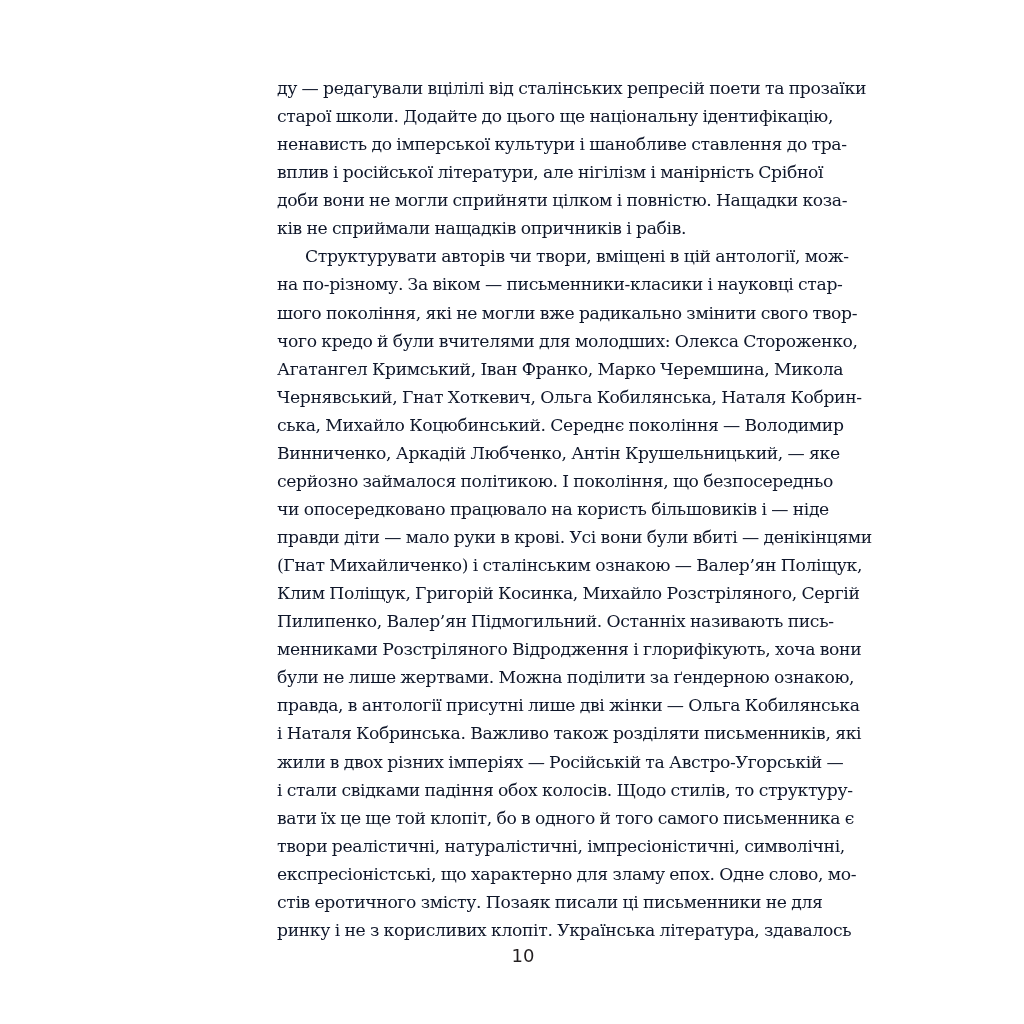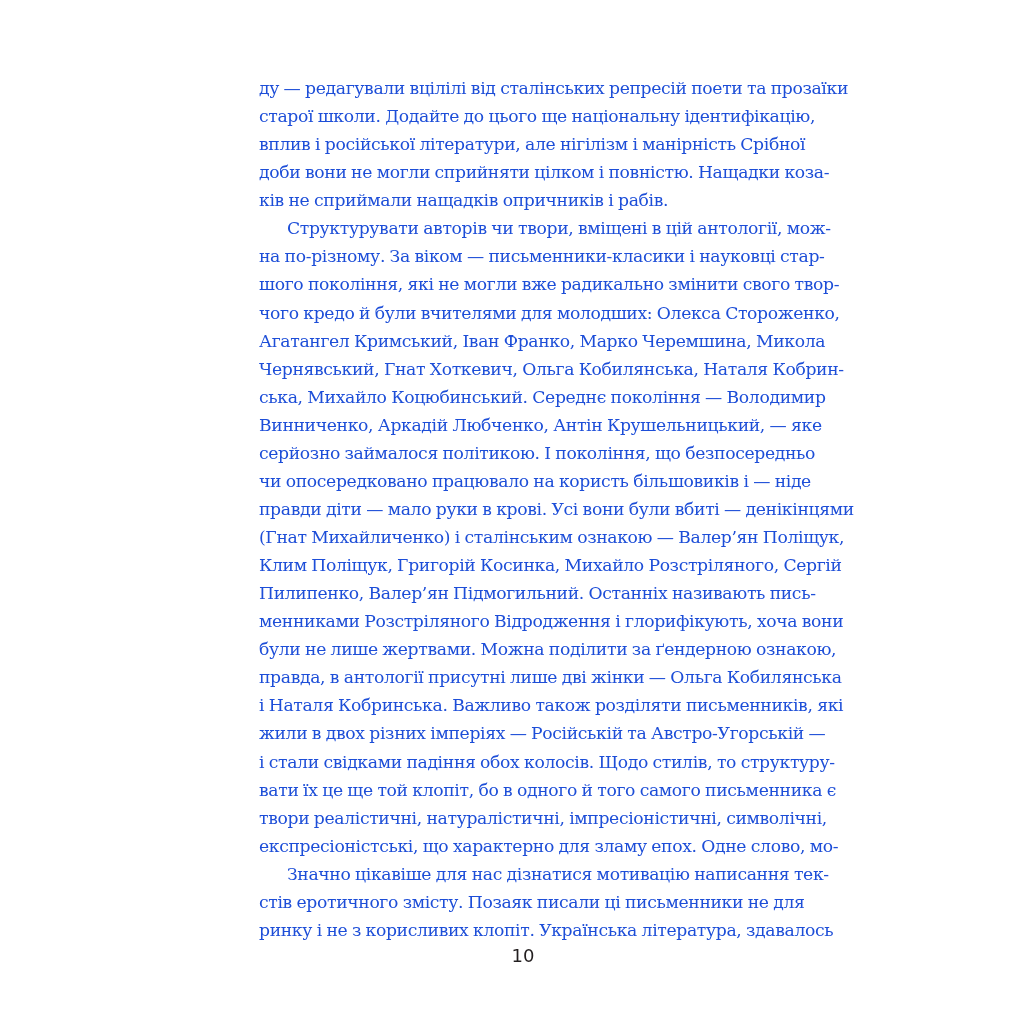--- a/index.html
+++ b/index.html
@@ -15,27 +15,27 @@
     }
     .page {
       position: absolute;
       left: 0; top: 0;
       width: 1024px;
       height: 1024px;
       background: #ffffff;
     }
     .text-block {
       position: absolute;
-      left: 259px;
+      left: 277px;
       top: 74px;
       width: 533px;
       font-family: "DejaVu Serif", "Liberation Serif", serif;
       font-size: 17.2px;
       line-height: 28.07px;
-      color: #1d4ed8;
+      color: #0f172a;
     }
     .line {
       display: block;
       white-space: nowrap;
       text-align: justify;
       text-align-last: justify;
       height: 28.07px;
       letter-spacing: -0.35px;
       word-spacing: -0.5px;
     }
@@ -57,20 +57,21 @@
     }
   </style>
 </head>
 <body>
 
 <div class="page">
   <div class="text-block">
     <div>
       <span class="line">ду — редагували вцілілі від сталінських репресій поети та прозаїки</span>
       <span class="line">старої школи. Додайте до цього ще національну ідентифікацію,</span>
+      <span class="line">ненависть до імперської культури і шанобливе ставлення до тра-</span>
       <span class="line">вплив і російської літератури, але нігілізм і манірність Срібної</span>
       <span class="line">доби вони не могли сприйняти цілком і повністю. Нащадки коза-</span>
       <span class="line last">ків не сприймали нащадків опричників і рабів.</span>
     </div>
     <div>
       <span class="line indent">Структурувати авторів чи твори, вміщені в цій антології, мож-</span>
       <span class="line">на по-різному. За віком — письменники-класики і науковці стар-</span>
       <span class="line">шого покоління, які не могли вже радикально змінити свого твор-</span>
       <span class="line">чого кредо й були вчителями для молодших: Олекса Стороженко,</span>
       <span class="line">Агатангел Кримський, Іван Франко, Марко Черемшина, Микола</span>
@@ -87,19 +88,18 @@
       <span class="line">були не лише жертвами. Можна поділити за ґендерною ознакою,</span>
       <span class="line">правда, в антології присутні лише дві жінки — Ольга Кобилянська</span>
       <span class="line">і Наталя Кобринська. Важливо також розділяти письменників, які</span>
       <span class="line">жили в двох різних імперіях — Російській та Австро-Угорській —</span>
       <span class="line">і стали свідками падіння обох колосів. Щодо стилів, то структуру-</span>
       <span class="line">вати їх це ще той клопіт, бо в одного й того самого письменника є</span>
       <span class="line">твори реалістичні, натуралістичні, імпресіоністичні, символічні,</span>
       <span class="line last">експресіоністські, що характерно для зламу епох. Одне слово, мо-</span>
     </div>
     <div>
-      <span class="line indent">Значно цікавіше для нас дізнатися мотивацію написання тек-</span>
       <span class="line">стів еротичного змісту. Позаяк писали ці письменники не для</span>
       <span class="line">ринку і не з корисливих клопіт. Українська література, здавалось</span>
     </div>
   </div>
   <div class="page-number">10</div>
 </div>
 
 </body></html>

